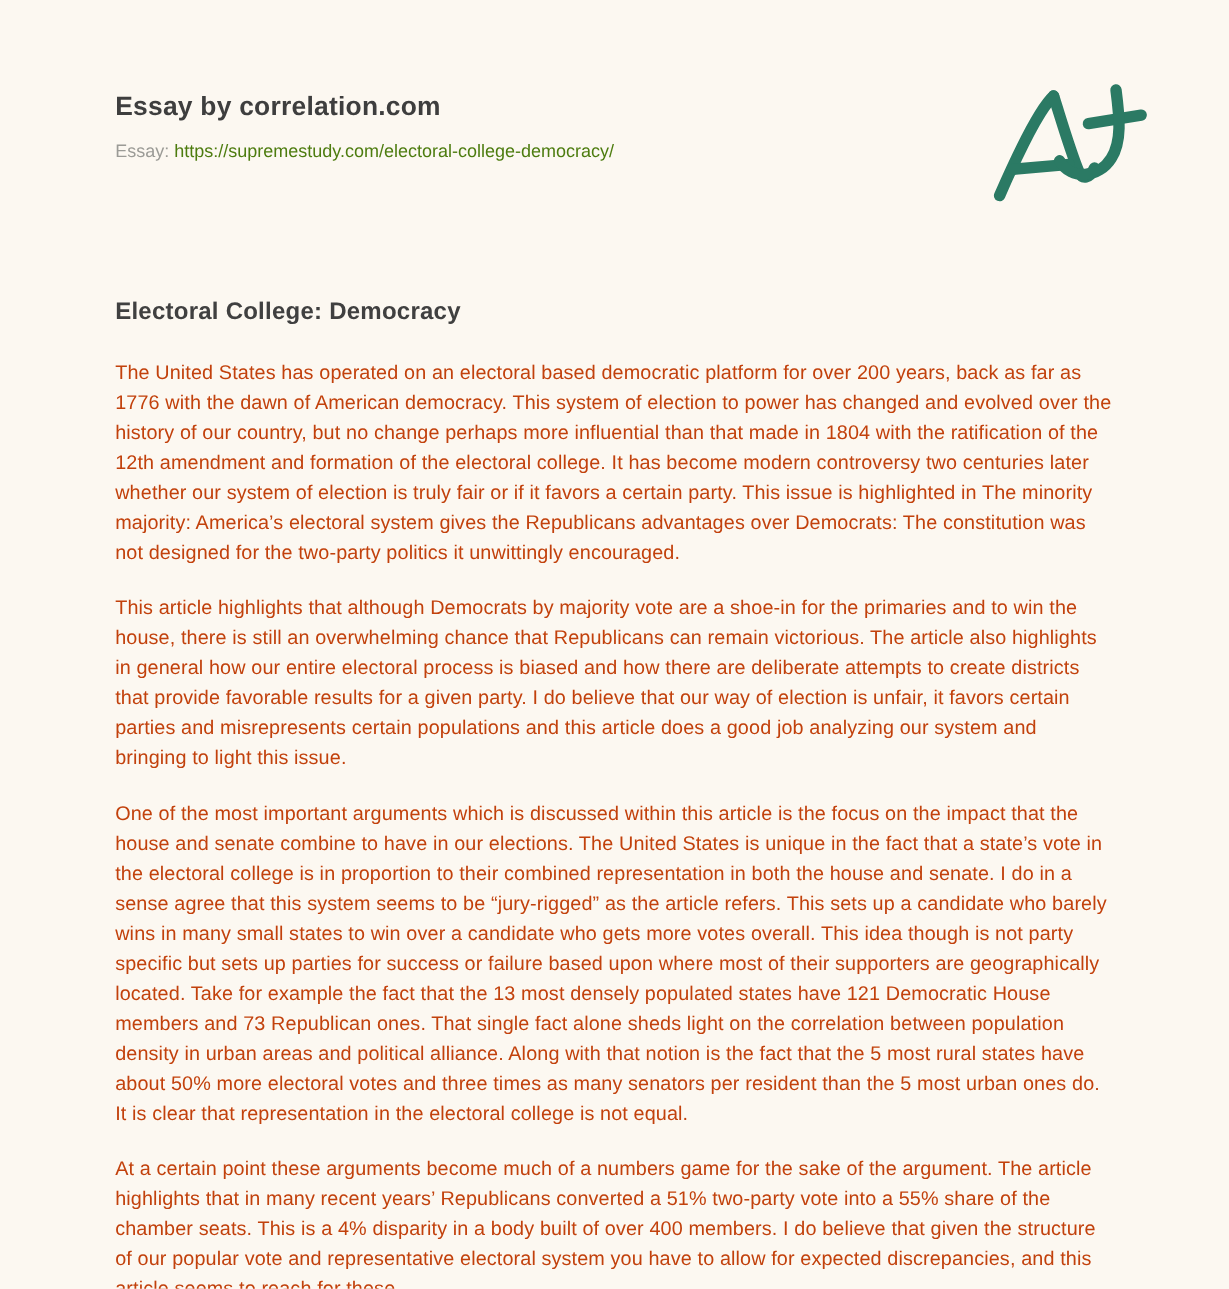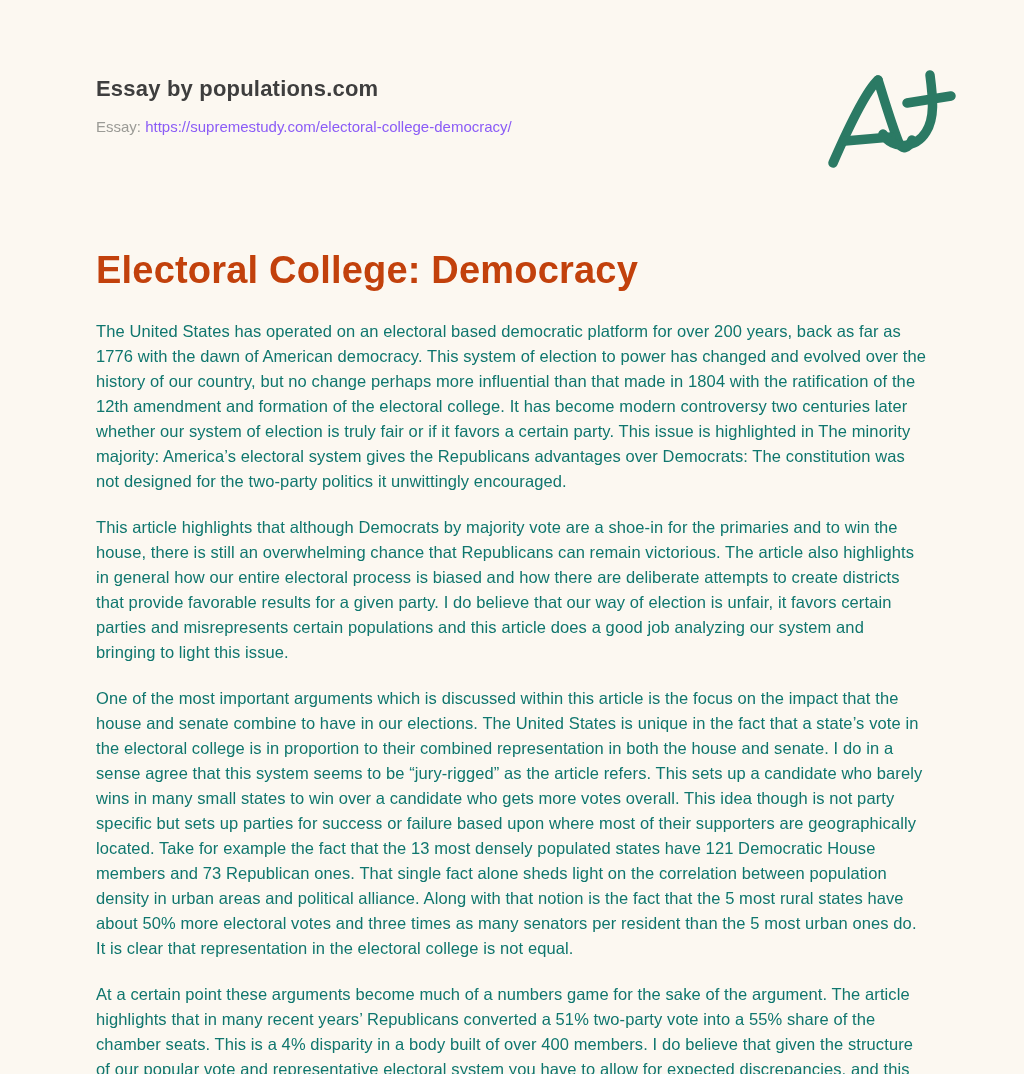--- a/index.html
+++ b/index.html
@@ -24,45 +24,45 @@
     color: #3E3E3E;
     letter-spacing: 0.2px;
     margin: 0 0 16px 0;
   }
   .source-line {
     font-size: 15px;
     color: #9B9B96;
     margin: 0;
   }
   .source-link {
-    color: #8b5cf6;
+    color: #4d7c0f;
     text-decoration: none;
     font-weight: 500;
   }
   .logo {
     position: absolute;
     top: 60px;
     right: 62px;
     width: 142px;
     height: 110px;
   }
   .article-title {
-    font-size: 38px;
+    font-size: 20px;
     font-weight: 700;
-    color: #c2410c;
+    color: #404040;
     letter-spacing: 0.2px;
     margin: 114px 0 0 0;
   }
   .article-body {
     margin-top: 27px;
   }
   .article-body p {
     font-size: 16.5px;
     line-height: 25px;
-    color: #0f766e;
+    color: #c2410c;
     letter-spacing: 0.1px;
     margin: 0 0 21px 0;
     max-width: 834px;
   }
 </style>
 </head>
 <body>
 
 <div class="page">
 
@@ -75,21 +75,21 @@
 
         <path d="M 25 81 L 71 77"></path>
 
         <path d="M 87 43 L 131 36"></path>
 
         <path d="M 110 15 C 113 38, 115 58, 106 72 C 96 88, 73 91, 63 74"></path>
       </g>
     </svg>
   </div>
 
-  <h1 class="header-title">Essay by populations.com</h1>
+  <h1 class="header-title">Essay by correlation.com</h1>
 
   <p class="source-line"><span>Essay:</span>
     <a href="#" class="source-link">https://supremestudy.com/electoral-college-democracy/</a>
   </p>
 
   <h2 class="article-title">Electoral College: Democracy</h2>
 
   <div class="article-body">
     <p>The United States has operated on an electoral based democratic platform for over 200 years, back as far as 1776 with the dawn of American democracy. This system of election to power has changed and evolved over the history of our country, but no change perhaps more influential than that made in 1804 with the ratification of the 12th amendment and formation of the electoral college. It has become modern controversy two centuries later whether our system of election is truly fair or if it favors a certain party. This issue is highlighted in The minority majority: America’s electoral system gives the Republicans advantages over Democrats: The constitution was not designed for the two-party politics it unwittingly encouraged.</p>
     <p>This article highlights that although Democrats by majority vote are a shoe-in for the primaries and to win the house, there is still an overwhelming chance that Republicans can remain victorious. The article also highlights in general how our entire electoral process is biased and how there are deliberate attempts to create districts that provide favorable results for a given party. I do believe that our way of election is unfair, it favors certain parties and misrepresents certain populations and this article does a good job analyzing our system and bringing to light this issue.</p>

